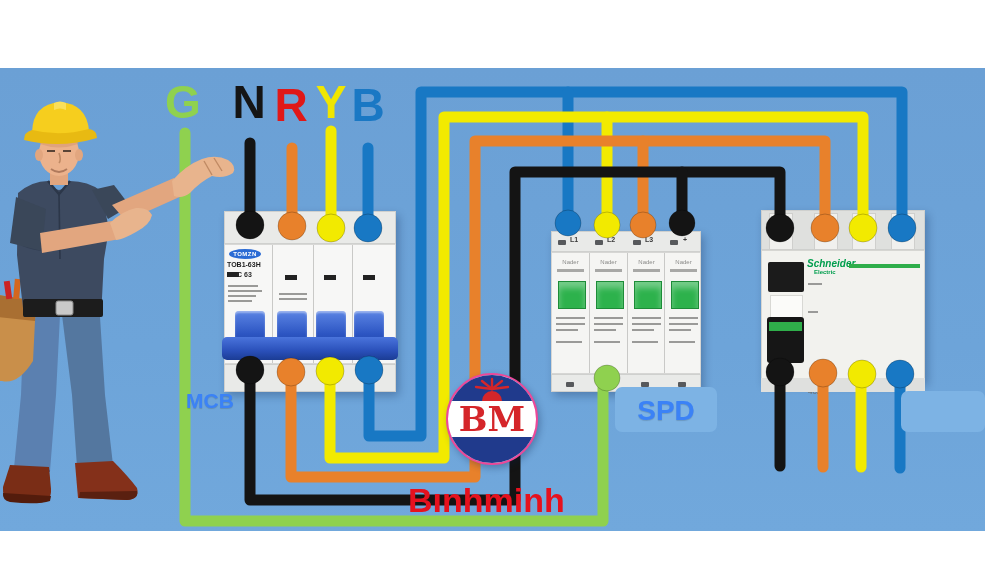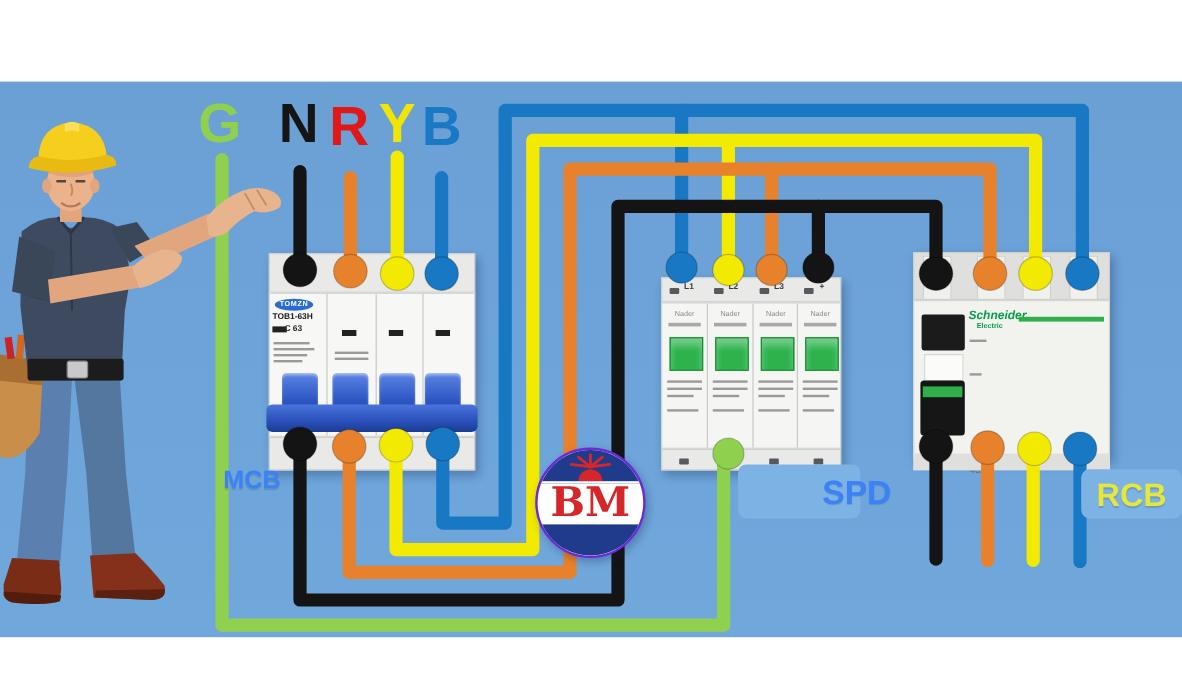--- a/index.html
+++ b/index.html
@@ -54,28 +54,28 @@
   .schneider-sub{position:absolute;left:52px;top:18px;font-size:6px;font-weight:bold;color:#009e4d;}
   .greenrule{position:absolute;left:87px;top:13px;width:71px;height:4px;background:#2fae4a;}
   .rcb-rating{position:absolute;left:46px;top:136px;font-size:8px;color:#6a6a68;}
   
   .wires{position:absolute;left:0;top:0;width:985px;height:582px;pointer-events:none;}
   
   .devlabel{position:absolute;font-weight:bold;color:#3b82f6;text-shadow:0 1px 1px rgba(0,0,0,.15);}
   .label-bg{position:absolute;background:#7db3e4;border-radius:7px;}
   .mcb-label{left:186px;top:389px;font-size:21px;}
   .spd-label-bg{left:615px;top:387px;width:102px;height:45px;}
-  .spd-label{left:615px;top:395px;width:102px;text-align:center;font-size:28px;padding-left:48px;}
+  .spd-label{left:615px;top:395px;width:102px;text-align:center;font-size:28px;}
   .rcb-label-bg{left:901px;top:391px;width:84px;height:41px;}
   .rcb-label{left:901px;top:398px;width:84px;text-align:center;font-size:27px;color:#e4e73c;}
   .load-label{position:absolute;left:783px;top:477px;font-size:43px;font-weight:500;color:#10151b;letter-spacing:1px;}
   .binhminh{position:absolute;left:408px;top:481px;font-size:34px;font-weight:800;color:#e6111e;}
   
   .bm-logo{position:absolute;left:446px;top:373px;width:92px;height:92px;border-radius:50%;
-           background:#ffffff;border:2px solid #6d28d9;box-sizing:border-box;overflow:hidden;
+           background:#ffffff;border:2px solid #ec4899;box-sizing:border-box;overflow:hidden;
            box-shadow:2px 3px 7px rgba(10,30,70,.3);}
   .bm-band{position:absolute;left:0;width:100%;height:26px;background:#203a8c;}
   .bm-band.top{top:0;border-bottom:2px solid #fff;}
   .bm-band.bot{bottom:0;border-top:2px solid #fff;}
   .bm-text{position:absolute;left:0;top:26px;width:100%;height:36px;text-align:center;
            font-family:"DejaVu Serif",serif;font-weight:bold;font-size:34px;line-height:36px;color:#d5262a;}
   .bm-sun{position:absolute;left:24px;top:2px;}
   .worker{position:absolute;left:0;top:95px;}
 </style>
 </head>
@@ -259,38 +259,38 @@
       <circle cx="823" cy="373" r="14" fill="#e8812b"></circle>
       <circle cx="862" cy="374" r="14" fill="#f2ea00"></circle>
       <circle cx="900" cy="374" r="14" fill="#1878c4"></circle>
     </g>
   </svg>
 
   <div class="devlabel mcb-label">MCB</div>
   <div class="label-bg spd-label-bg"></div>
   <div class="devlabel spd-label">SPD</div>
   <div class="label-bg rcb-label-bg"></div>
-  <div class="devlabel rcb-label">RCB</div>
 
   <div class="bm-logo">
     <div class="bm-band top">
       <svg class="bm-sun" width="40" height="24" viewBox="0 0 40 24">
         <g stroke="#d5262a" stroke-width="2.4" stroke-linecap="round">
           <line x1="20" y1="12" x2="20" y2="2"></line>
           <line x1="20" y1="12" x2="10" y2="4"></line>
           <line x1="20" y1="12" x2="30" y2="4"></line>
           <line x1="20" y1="12" x2="4" y2="10"></line>
           <line x1="20" y1="12" x2="36" y2="10"></line>
         </g>
         <path d="M10 24 A10 10 0 0 1 30 24 Z" fill="#d5262a"></path>
       </svg>
     </div>
     <div class="bm-text">BM</div>
     <div class="bm-band bot"></div>
   </div>
+  <div class="binhminh">Bınhminh</div>
 
   <svg class="worker" width="250" height="440" viewBox="0 0 250 440">
 
     <path d="M24 220 L60 220 L56 300 L50 376 L14 373 L21 300 Z" fill="#5b80b0"></path>
     <path d="M62 220 L100 222 L105 300 L113 370 L77 372 L72 300 Z" fill="#54779f"></path>
     <path d="M50 376 L21 374" stroke="#44639a" stroke-width="2" fill="none"></path>
 
     <path d="M10 370 L49 372 L51 394 Q52 407 38 408 L10 406 Q2 403 3 392 Z" fill="#7a2d16"></path>
     <path d="M75 368 L113 366 Q128 381 137 393 Q140 404 127 405 L78 403 Z" fill="#84301a"></path>
     <path d="M3 398 L51 401 L50 406 Q38 410 10 407 Q2 405 3 398 Z" fill="#531c0c"></path>

